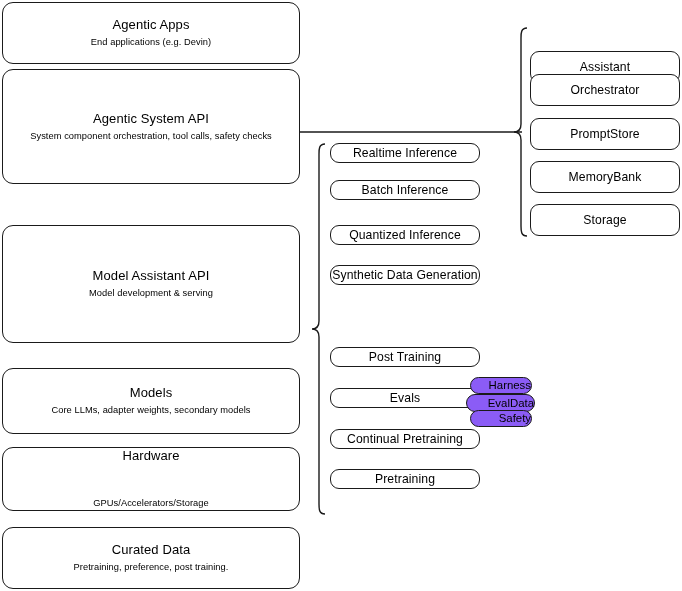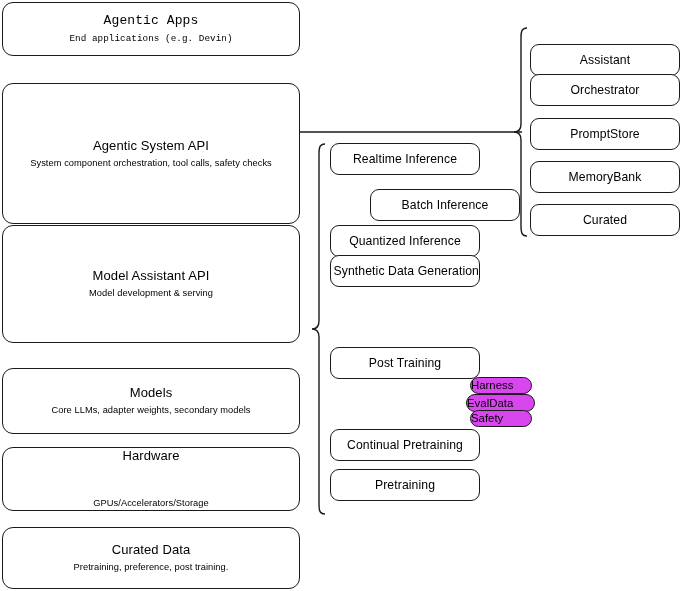--- a/index.html
+++ b/index.html
@@ -41,44 +41,44 @@
     letter-spacing: 0.05px;
     white-space: nowrap;
   }
   .layer-node {
     left: 2px;
     width: 298px;
   }
   .mid-node {
     left: 330px;
     width: 150px;
-    height: 32px;
+    height: 20px;
     border-radius: 9px;
   }
   .mid-node .title {
     font-size: 12.2px;
   }
   .right-node {
     left: 530px;
     width: 150px;
     height: 32px;
     border-radius: 9px;
   }
   .right-node .title {
     font-size: 12.2px;
   }
   .pill {
     position: absolute;
     box-sizing: border-box;
     border: 1.4px solid #1a1a1a;
     border-radius: 999px;
-    background: #d946ef;
+    background: #8b5cf6;
     display: flex;
     align-items: center;
-    justify-content: flex-start;
+    justify-content: flex-end;
     color: #000000;
     font-size: 11.4px;
     line-height: 13px;
     white-space: nowrap;
   }
   .brace {
     position: absolute;
     pointer-events: none;
   }
   .brace svg {
@@ -97,26 +97,26 @@
 <body>
 
 <div id="canvas">
 
   <div class="connector" style="left:300px; top:126px; width:222px; height:12px;">
     <svg width="222" height="12" viewBox="0 0 222 12">
       <line x1="0" y1="6" x2="222" y2="6" stroke="#1a1a1a" stroke-width="1.4"></line>
     </svg>
   </div>
 
-  <div class="node layer-node" style="top:2px; height:54px;font-family:Liberation Mono, monospace;">
+  <div class="node layer-node" style="top:2px; height:62px;">
     <div class="title">Agentic Apps</div>
     <div class="subtitle">End applications (e.g. Devin)</div>
   </div>
 
-  <div class="node layer-node" style="top:83px; height:141px;">
+  <div class="node layer-node" style="top:69px; height:115px;">
     <div class="title">Agentic System API</div>
     <div class="subtitle">System component orchestration, tool calls, safety checks</div>
   </div>
 
   <div class="node layer-node" style="top:225px; height:118px;">
     <div class="title">Model Assistant API</div>
     <div class="subtitle">Model development &amp; serving</div>
   </div>
 
   <div class="node layer-node" style="top:368px; height:66px;">
@@ -142,31 +142,34 @@
                C 8 184 5 186 1 186
                C 5 186 8 188 8 194
                L 8 361
                C 8 366 8 371 14 371" fill="none" stroke="#1a1a1a" stroke-width="1.4"></path>
     </svg>
   </div>
 
   <div class="node mid-node" style="top:143px;">
     <div class="title">Realtime Inference</div>
   </div>
-  <div class="node mid-node" style="top:189px;margin-left:40px;">
+  <div class="node mid-node" style="top:180px;">
     <div class="title">Batch Inference</div>
   </div>
   <div class="node mid-node" style="top:225px;">
     <div class="title">Quantized Inference</div>
   </div>
-  <div class="node mid-node" style="top:255px;align-items:flex-end;">
+  <div class="node mid-node" style="top:265px;">
     <div class="title">Synthetic Data Generation</div>
   </div>
   <div class="node mid-node" style="top:347px;">
     <div class="title">Post Training</div>
+  </div>
+  <div class="node mid-node" style="top:388px;">
+    <div class="title">Evals</div>
   </div>
   <div class="node mid-node" style="top:429px;">
     <div class="title">Continual Pretraining</div>
   </div>
   <div class="node mid-node" style="top:469px;align-items:center;">
     <div class="title">Pretraining</div>
   </div>
 
   <div class="pill" style="left:470px; top:377px; width:62px; height:17px;">
     <span>Harness</span>
@@ -183,29 +186,29 @@
       <path d="M 14 1
                C 8 1 8 6 8 11
                L 8 97
                C 8 103 5 105 1 105
                C 5 105 8 107 8 113
                L 8 199
                C 8 204 8 209 14 209" fill="none" stroke="#1a1a1a" stroke-width="1.4"></path>
     </svg>
   </div>
 
-  <div class="node right-node" style="top:44px;">
+  <div class="node right-node" style="top:51px;">
     <div class="title">Assistant</div>
   </div>
   <div class="node right-node" style="top:74px;">
     <div class="title">Orchestrator</div>
   </div>
   <div class="node right-node" style="top:118px;">
     <div class="title">PromptStore</div>
   </div>
   <div class="node right-node" style="top:161px;text-align:right;">
     <div class="title">MemoryBank</div>
   </div>
   <div class="node right-node" style="top:204px;">
-    <div class="title">Curated</div>
+    <div class="title">Storage</div>
   </div>
 
 </div>
 
 </body></html>

